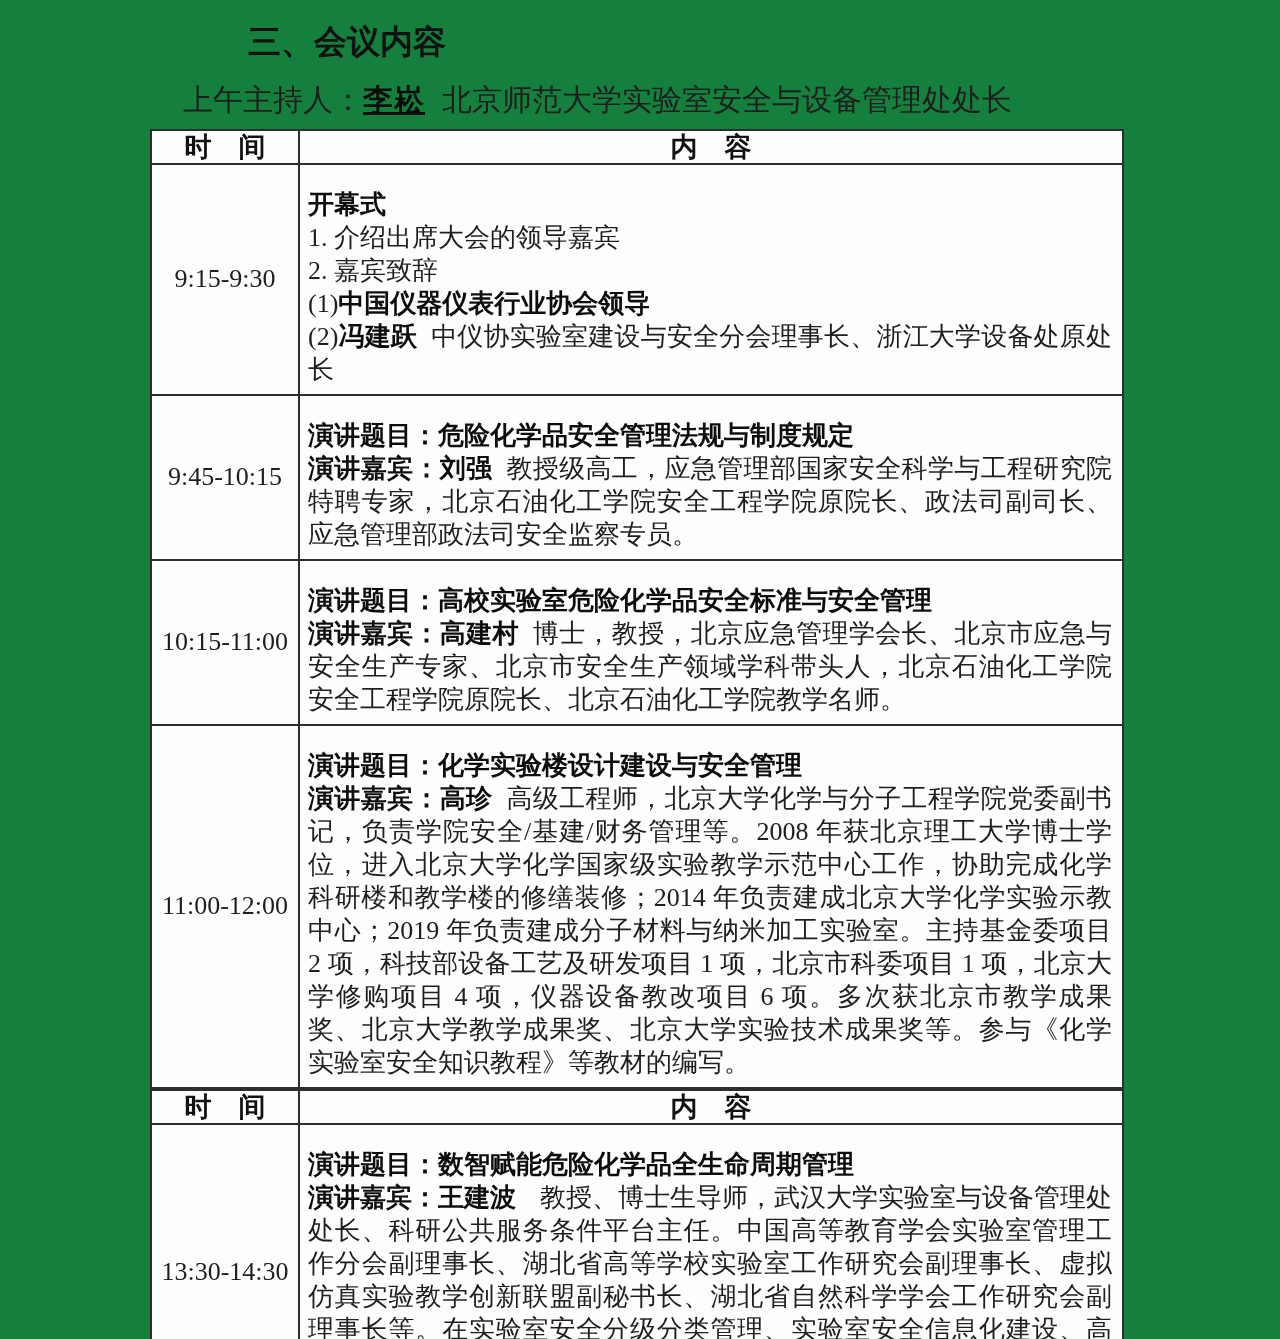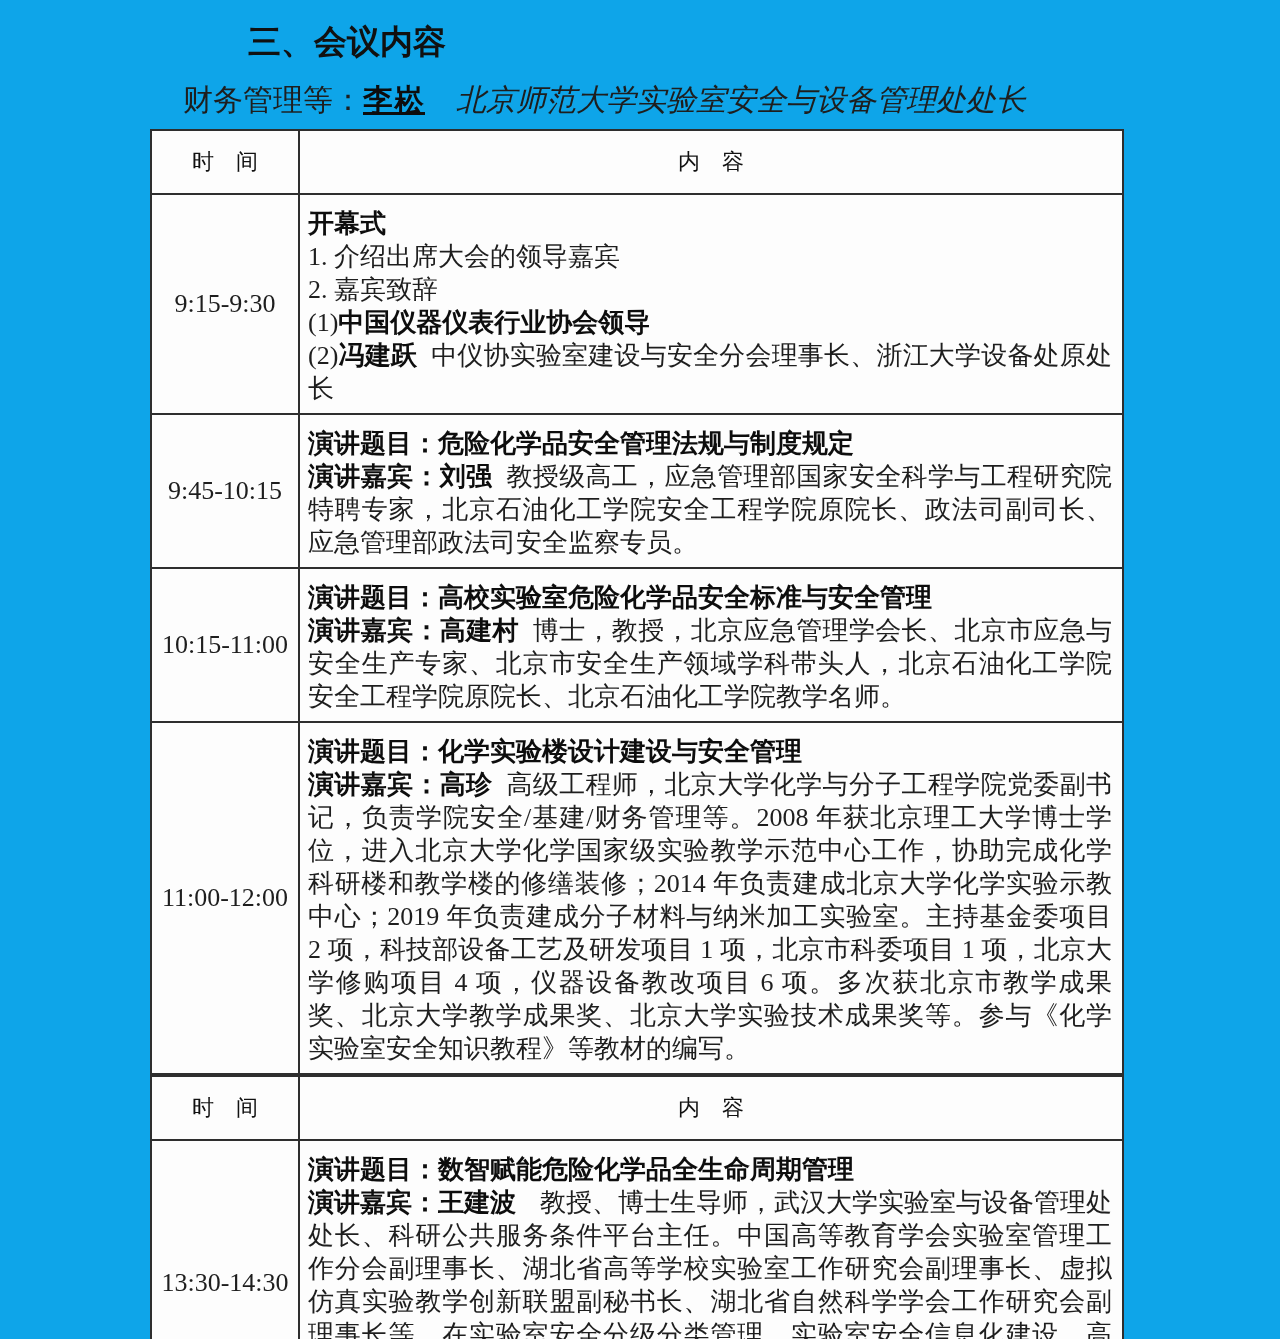--- a/index.html
+++ b/index.html
@@ -1,70 +1,70 @@
 <!DOCTYPE html>
 <html><head>
 <meta charset="utf-8">
 <style>
   html,body { margin:0; padding:0; background:#fdfdfd; }
   .doc {
     box-sizing:border-box;
     width:1280px; height:1339px; overflow:hidden;
     padding:24px 0 10px;
-    background:#0ea5e9;
+    background:#15803d;
     color:#1e1e1e;
     font-family:"Liberation Serif","DejaVu Serif",serif;
   }
   .title {
     margin:0 0 0 248px;
     font-size:33px; line-height:1.1;
     font-weight:700; color:#111;
   }
   .host-line {
     margin:21px 0 10px 183px;
     font-size:30px; line-height:1.25;
     white-space:nowrap; color:#1e1e1e;
   }
   .host-name { font-weight:700; color:#0d0d0d; letter-spacing:1px;text-decoration:underline; }
-  .host-aff { margin-left:31px;font-style:italic; }
+  .host-aff { margin-left:17px; }
   table.schedule {
     border-collapse:collapse;
     margin-left:150px;
     width:972px;
     table-layout:fixed;
     background:#fdfdfd;
   }
   table.schedule th, table.schedule td { border:2px solid #2e2e2e; }
   th.h {
-    font-size:22px; font-weight:400; color:#111;
-    line-height:30px; padding:16px 0; text-align:center;
+    font-size:27px; font-weight:700; color:#111;
+    line-height:30px; padding:1px 0; text-align:center;
   }
   td.time {
     text-align:center; vertical-align:middle;
     font-size:26px; padding:4px 2px; color:#1e1e1e;margin-left:16px;
   }
   td.content {
-    padding:12px 10px 8px 8px;
+    padding:23px 10px 8px 8px;
     font-size:26px; line-height:33px;
     vertical-align:top;
   }
   td.content p { margin:0; text-align:justify; }
   .b { font-weight:700; color:#0d0d0d; }
   .gap { margin-left:14px; }
   .gap-w { margin-left:24px; }
   .t2 { margin-top:14px; }
 </style>
 </head>
 <body>
 
 <div class="doc">
 
   <h1 class="title">三、会议内容</h1>
 
-  <div class="host-line"><span>财务管理等：</span><span class="host-name">李崧</span><span class="host-aff">北京师范大学实验室安全与设备管理处处长</span></div>
+  <div class="host-line"><span>上午主持人：</span><span class="host-name">李崧</span><span class="host-aff">北京师范大学实验室安全与设备管理处处长</span></div>
 
   <table class="schedule">
     <colgroup>
         <col style="width:148px">
         <col style="width:824px">
       </colgroup>
     <tbody>
         <tr>
       <th class="h">时　间</th>
       <th class="h">内　容</th>

